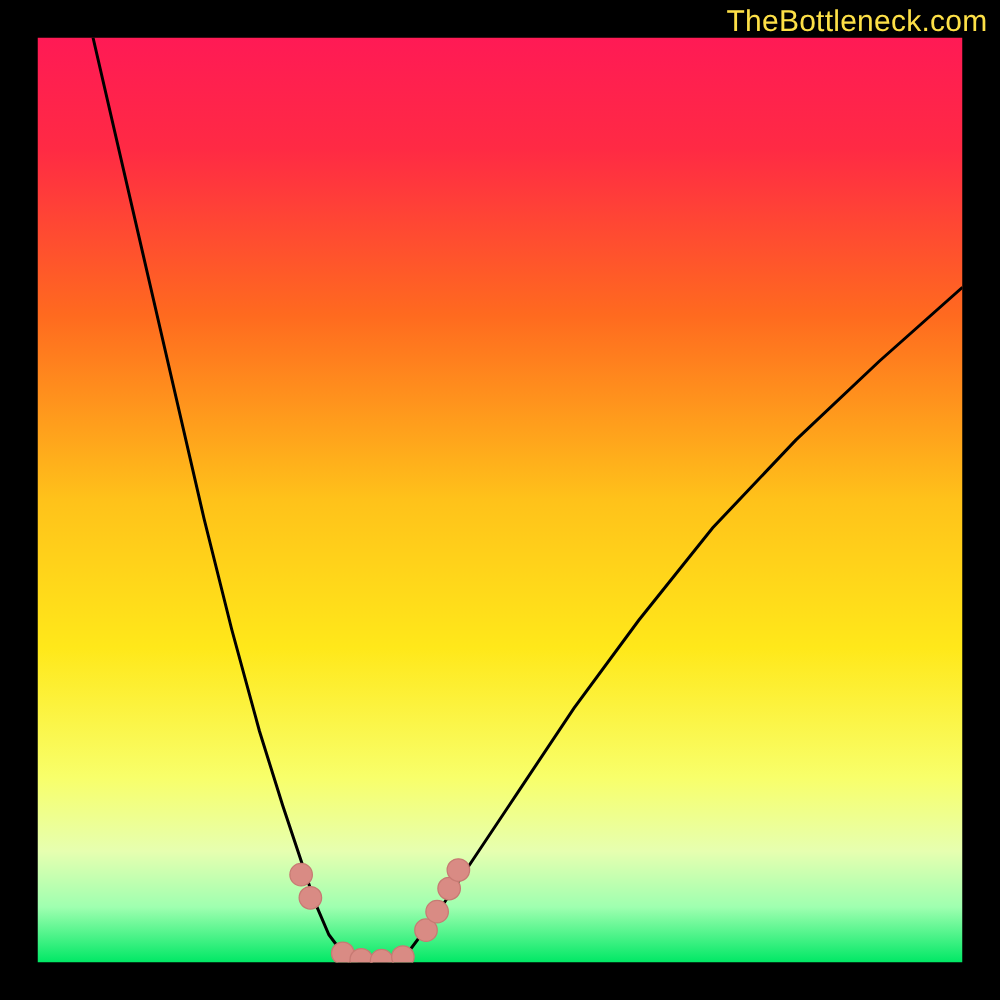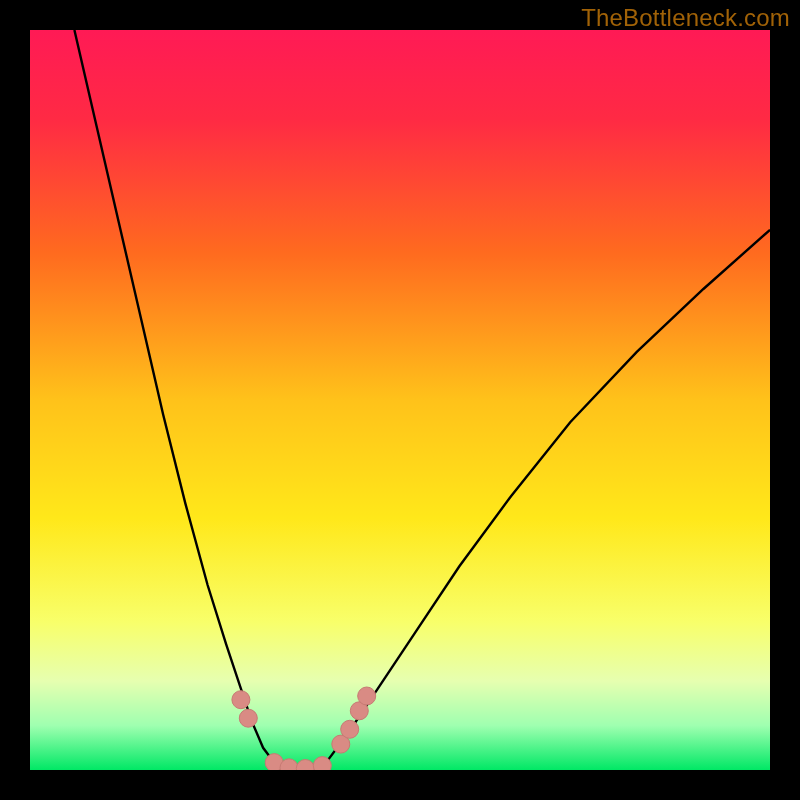--- a/index.html
+++ b/index.html
@@ -23,21 +23,21 @@
     position: absolute;
     left: 30px;
     top: 30px;
     width: 740px;
     height: 740px;
   }
   .watermark {
     position: absolute;
     top: 4px;
     right: 10px;
-    color: #a16207;
+    color: #fde047;
     font-size: 24px;
     font-weight: 500;
     letter-spacing: 0.2px;
     user-select: none;
   }
   svg { display: block; }
 </style>
 </head>
 <body>
 

